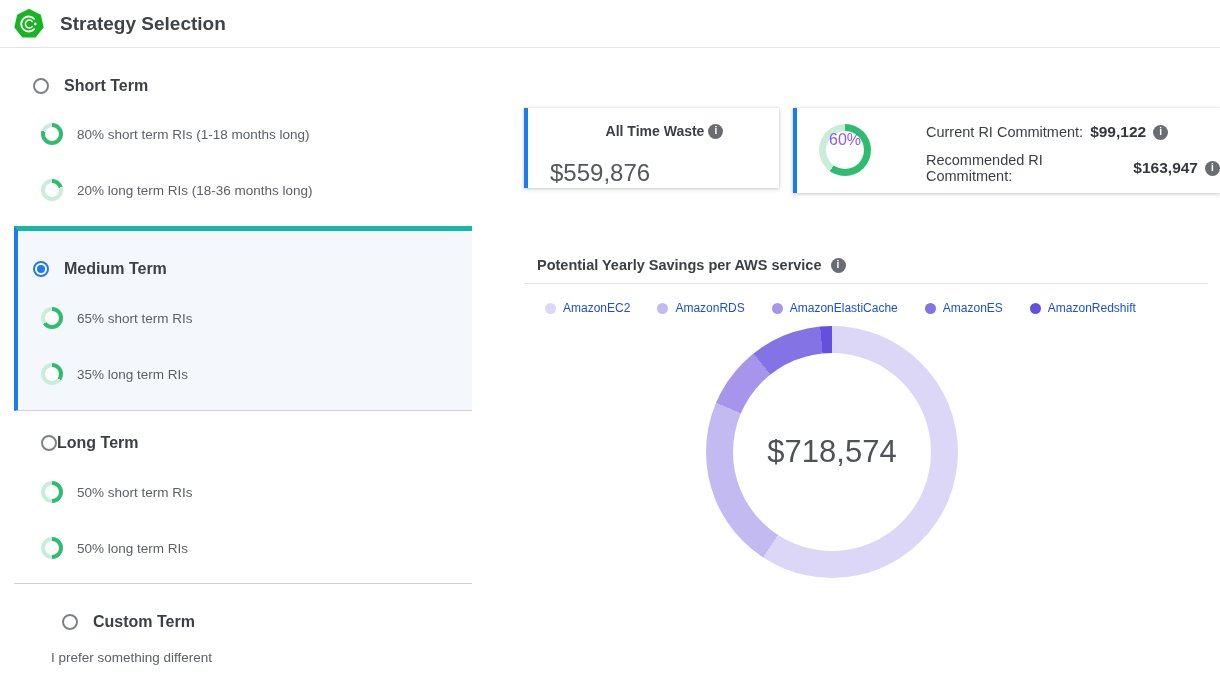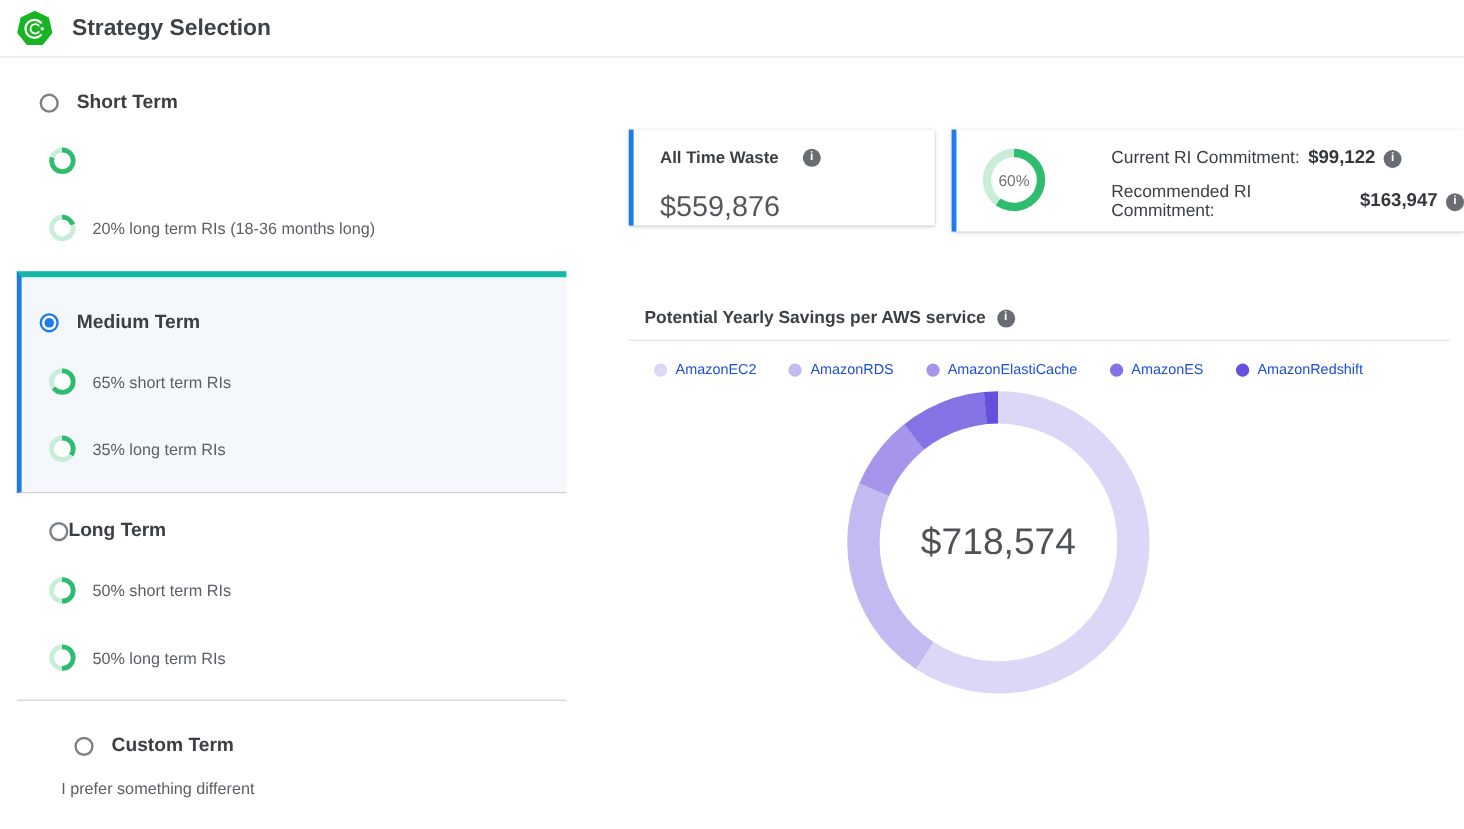--- a/index.html
+++ b/index.html
@@ -21,25 +21,25 @@
   .mini-donut .hole{position:absolute;inset:4px;background:#fff;border-radius:50%;}
   .selected-box{position:absolute;left:0;top:178px;width:458px;height:185px;box-sizing:border-box;background:#f4f8fc;border-left:4px solid #1e7ce8;border-top:5px solid #14b8a6;border-bottom:1px solid #cdd1d5;}
   .selected-box .radio{border-color:#1e7ce8;}
   .selected-box .radio::after{content:"";position:absolute;inset:2px;background:#1e7ce8;border-radius:50%;}
   .list-divider{position:absolute;left:0;top:535px;width:458px;height:0;border-top:1px solid #cdd1d5;}
   .custom-desc{position:absolute;left:37px;top:602px;font-size:13.5px;color:#5c6065;}
 
   
   .card{position:absolute;background:#fff;border-left:4px solid #1e7ce8;box-shadow:0 1px 4px rgba(60,64,67,.28),0 0 1px rgba(60,64,67,.2);box-sizing:border-box;}
   .card-waste{left:524px;top:108px;width:255px;height:80px;padding:15px 0 0 22px;}
-  .card-waste .title-row{display:flex;align-items:center;gap:20px;font-size:14px;font-weight:bold;color:#3c4045;}
+  .card-waste .title-row{display:flex;align-items:center;gap:4px;font-size:14px;font-weight:bold;color:#3c4045;justify-content:center;}
   .card-waste .big-value{margin-top:20px;font-size:24px;color:#54585c;}
   .card-commit{left:793px;top:108px;width:427px;height:85px;}
   .gauge{position:absolute;left:22px;top:16px;width:52px;height:52px;border-radius:50%;}
-  .gauge .hole{position:absolute;inset:7px;background:#fff;border-radius:50%;display:flex;align-items:center;justify-content:center;font-size:13px;color:#737373;}
+  .gauge .hole{position:absolute;inset:7px;background:#fff;border-radius:50%;display:flex;justify-content:center;font-size:16px;color:#8b5cf6;}
   .commit-rows{position:absolute;left:129px;top:15px;display:flex;flex-direction:column;gap:11px;}
   .commit-row{display:flex;align-items:center;gap:7px;font-size:14.5px;color:#3c4045;}
   .commit-row b{font-size:15.5px;color:#34383c;}
 
   
   .info-icon{display:inline-flex;width:15px;height:15px;border-radius:50%;background:#696d71;color:#fff;font-size:10px;font-weight:bold;align-items:center;justify-content:center;flex:none;line-height:1;}
 
   
   .chart-title{position:absolute;left:537px;top:257px;display:flex;align-items:center;gap:9px;font-size:14.5px;font-weight:bold;color:#3c4045;}
   .chart-divider{position:absolute;left:524px;top:283px;width:684px;height:0;border-top:1px solid #e2e5e8;}
@@ -67,20 +67,21 @@
   <div class="strategy-col">
 
     <div class="row" style="left:19px;top:29px;gap:15px;">
       <span class="radio"></span>
       <span class="section-label">Short Term</span>
     </div>
     <div class="row" style="left:27px;top:75px;gap:14px;">
       <span class="mini-donut" style="background: conic-gradient(rgb(46, 189, 110) 0deg, rgb(46, 189, 110) 80%, rgb(201, 237, 216) 80%, rgb(201, 237, 216) 100%);">
           <span class="hole"></span>
         </span>
+      <span class="opt-label">80% short term RIs (1-18 months long)</span>
     </div>
     <div class="row" style="left:27px;top:131px;gap:14px;">
       <span class="mini-donut" style="background: conic-gradient(rgb(46, 189, 110) 0deg, rgb(46, 189, 110) 20%, rgb(201, 237, 216) 20%, rgb(201, 237, 216) 100%);">
           <span class="hole"></span>
         </span>
       <span class="opt-label">20% long term RIs (18-36 months long)</span>
     </div>
 
     <div class="selected-box">
       <div class="row" style="left:15px;top:29px;gap:15px;">

